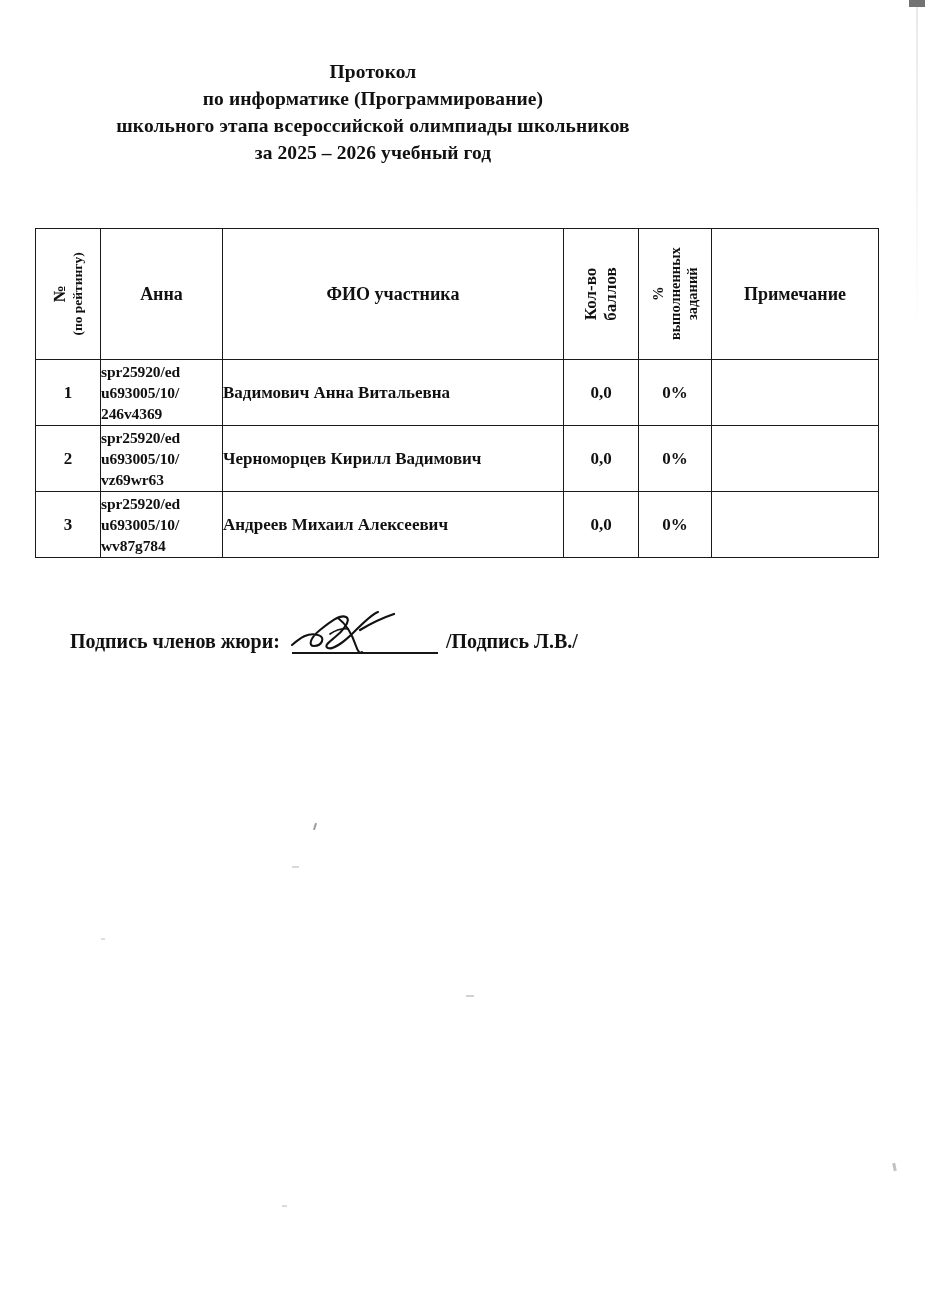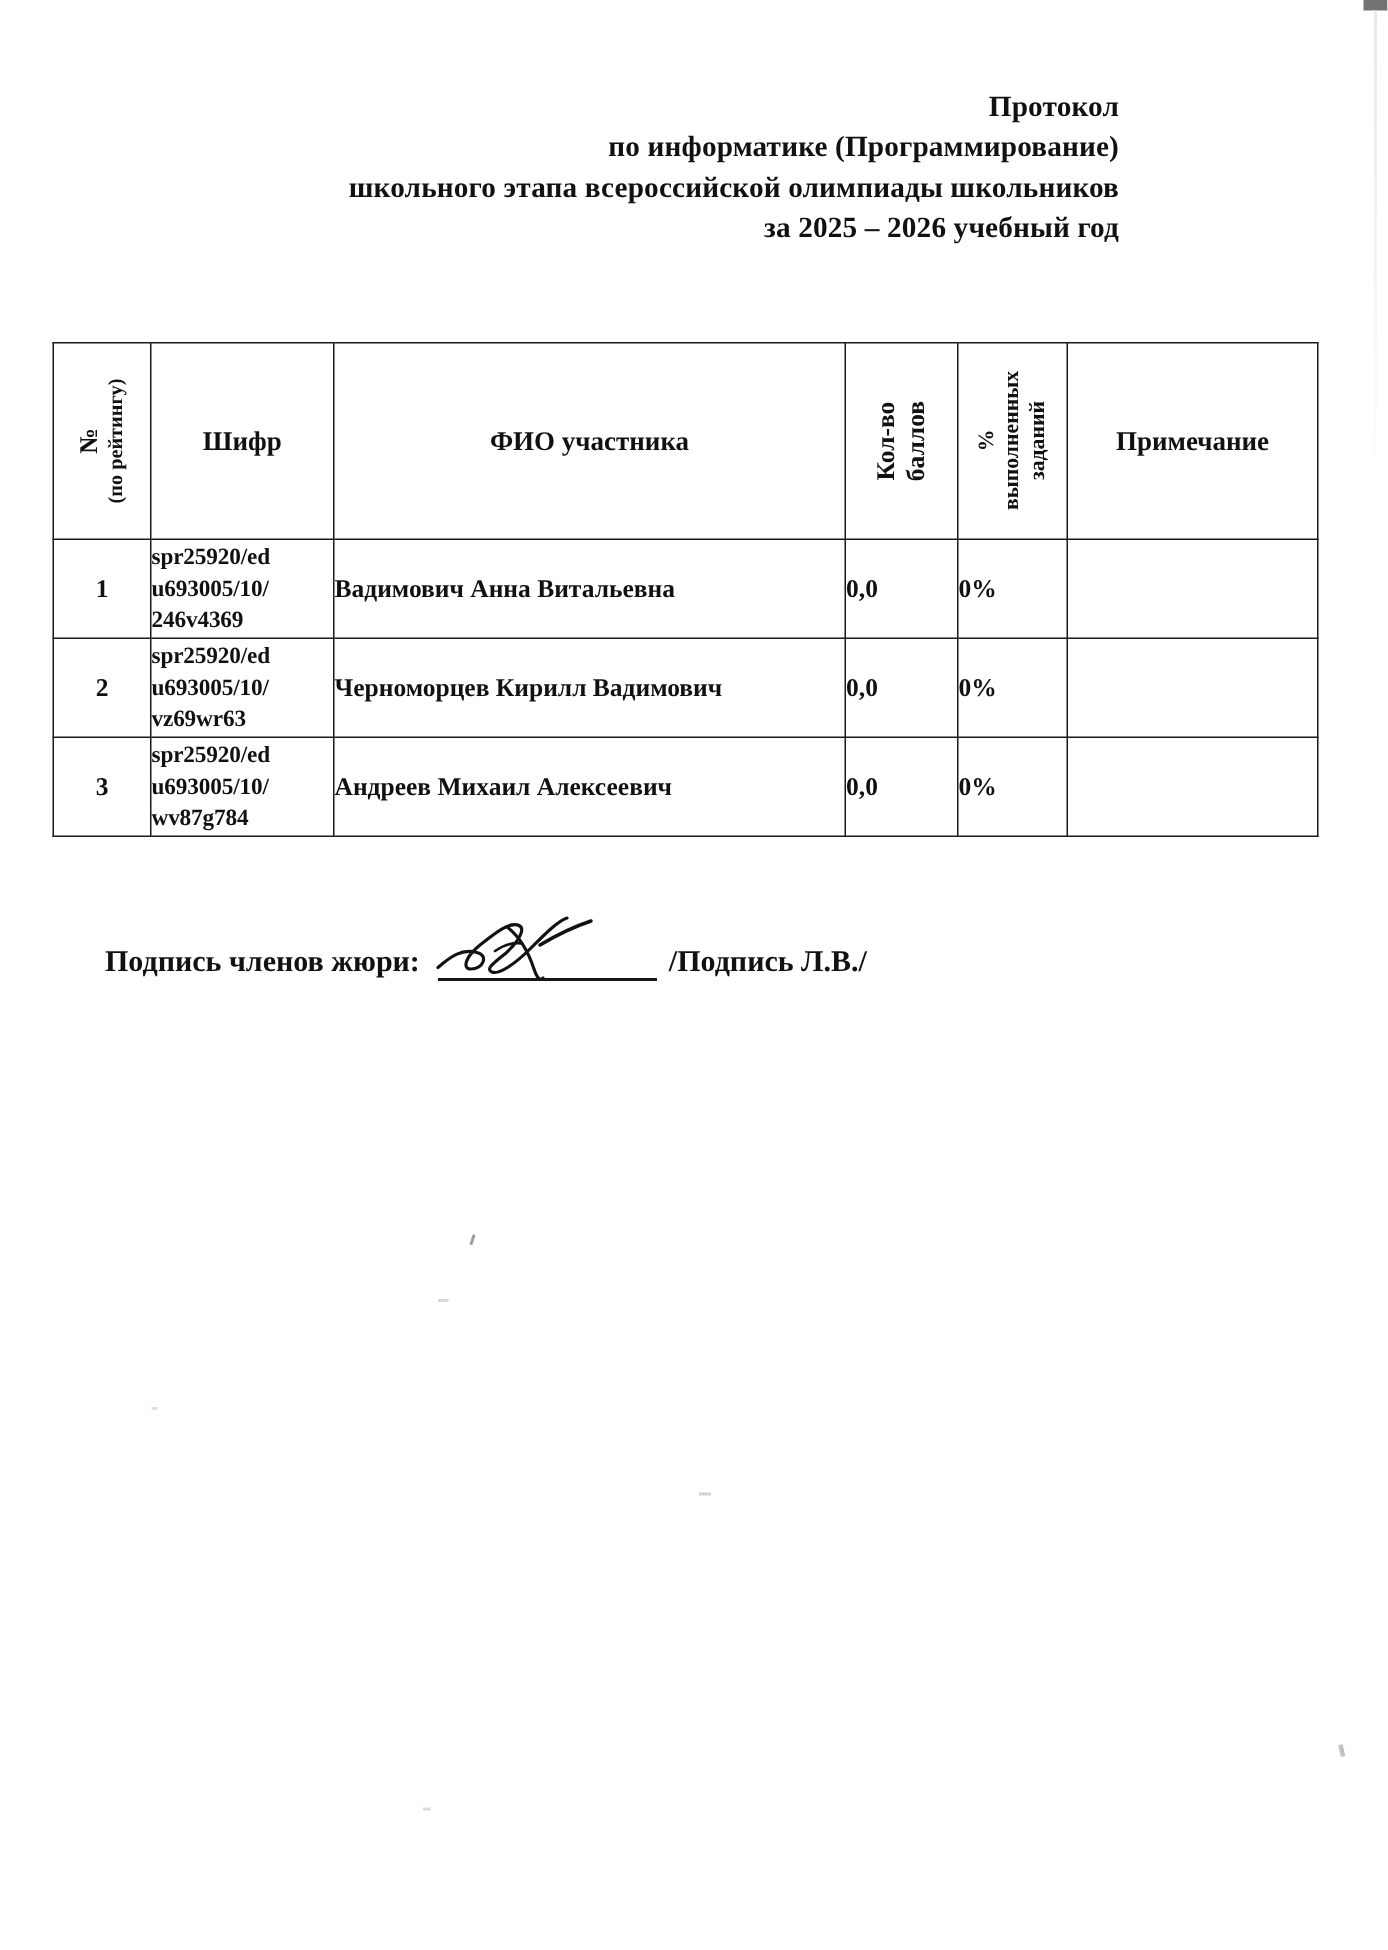--- a/index.html
+++ b/index.html
@@ -46,21 +46,21 @@
   .speck.s4 { left: 101px; top: 938px; width: 4px;  height: 2px;  opacity: .18; }
   .speck.s5 { left: 282px; top: 1205px; width: 5px; height: 2px;  opacity: .20; }
   .speck.s6 { left: 893px; top: 1163px; width: 3px; height: 8px;  opacity: .35; transform: rotate(-12deg); }
 
   
   .title-block {
     position: absolute;
     top: 58px;
     left: 0;
     width: 746px;
-    text-align: right;
+    text-align: center;
     font-weight: bold;
     font-size: 19.5px;
     line-height: 27px;
     letter-spacing: .1px;
   }
   .title-block .tline { display: block; white-space: pre; }
 
   
   .protocol-table {
     position: absolute;
@@ -125,20 +125,21 @@
     margin-left: 30px;
   }
   .cell-code span { display: block; white-space: pre; }
   .cell-fio {
     font-size: 17px;
     padding-left: 12px;
     text-align: left;
   }
   .cell-score,
   .cell-pct {
+    text-align: center;
     font-size: 17px;
   }
   .cell-note { }
   .protocol-table tbody tr { height: 66px; }
 
   
   .signature-row {
     position: absolute;
     left: 70px;
     top: 624px;
@@ -202,21 +203,21 @@
   <thead>
     <tr>
       <th>
         <div class="rot-wrap">
             <div class="rot">
           <span class="big">№</span>
           <span class="small">(по рейтингу)</span>
         </div>
           </div>
       </th>
-      <th class="hdr-plain">Шифр</th>
+      <th class="hdr-plain">Анна</th>
       <th class="hdr-plain">ФИО участника</th>
       <th>
         <div class="rot-wrap">
             <div class="rot">
           <span class="big">Кол-во</span>
           <span class="big">баллов</span>
         </div>
           </div>
       </th>
       <th>

